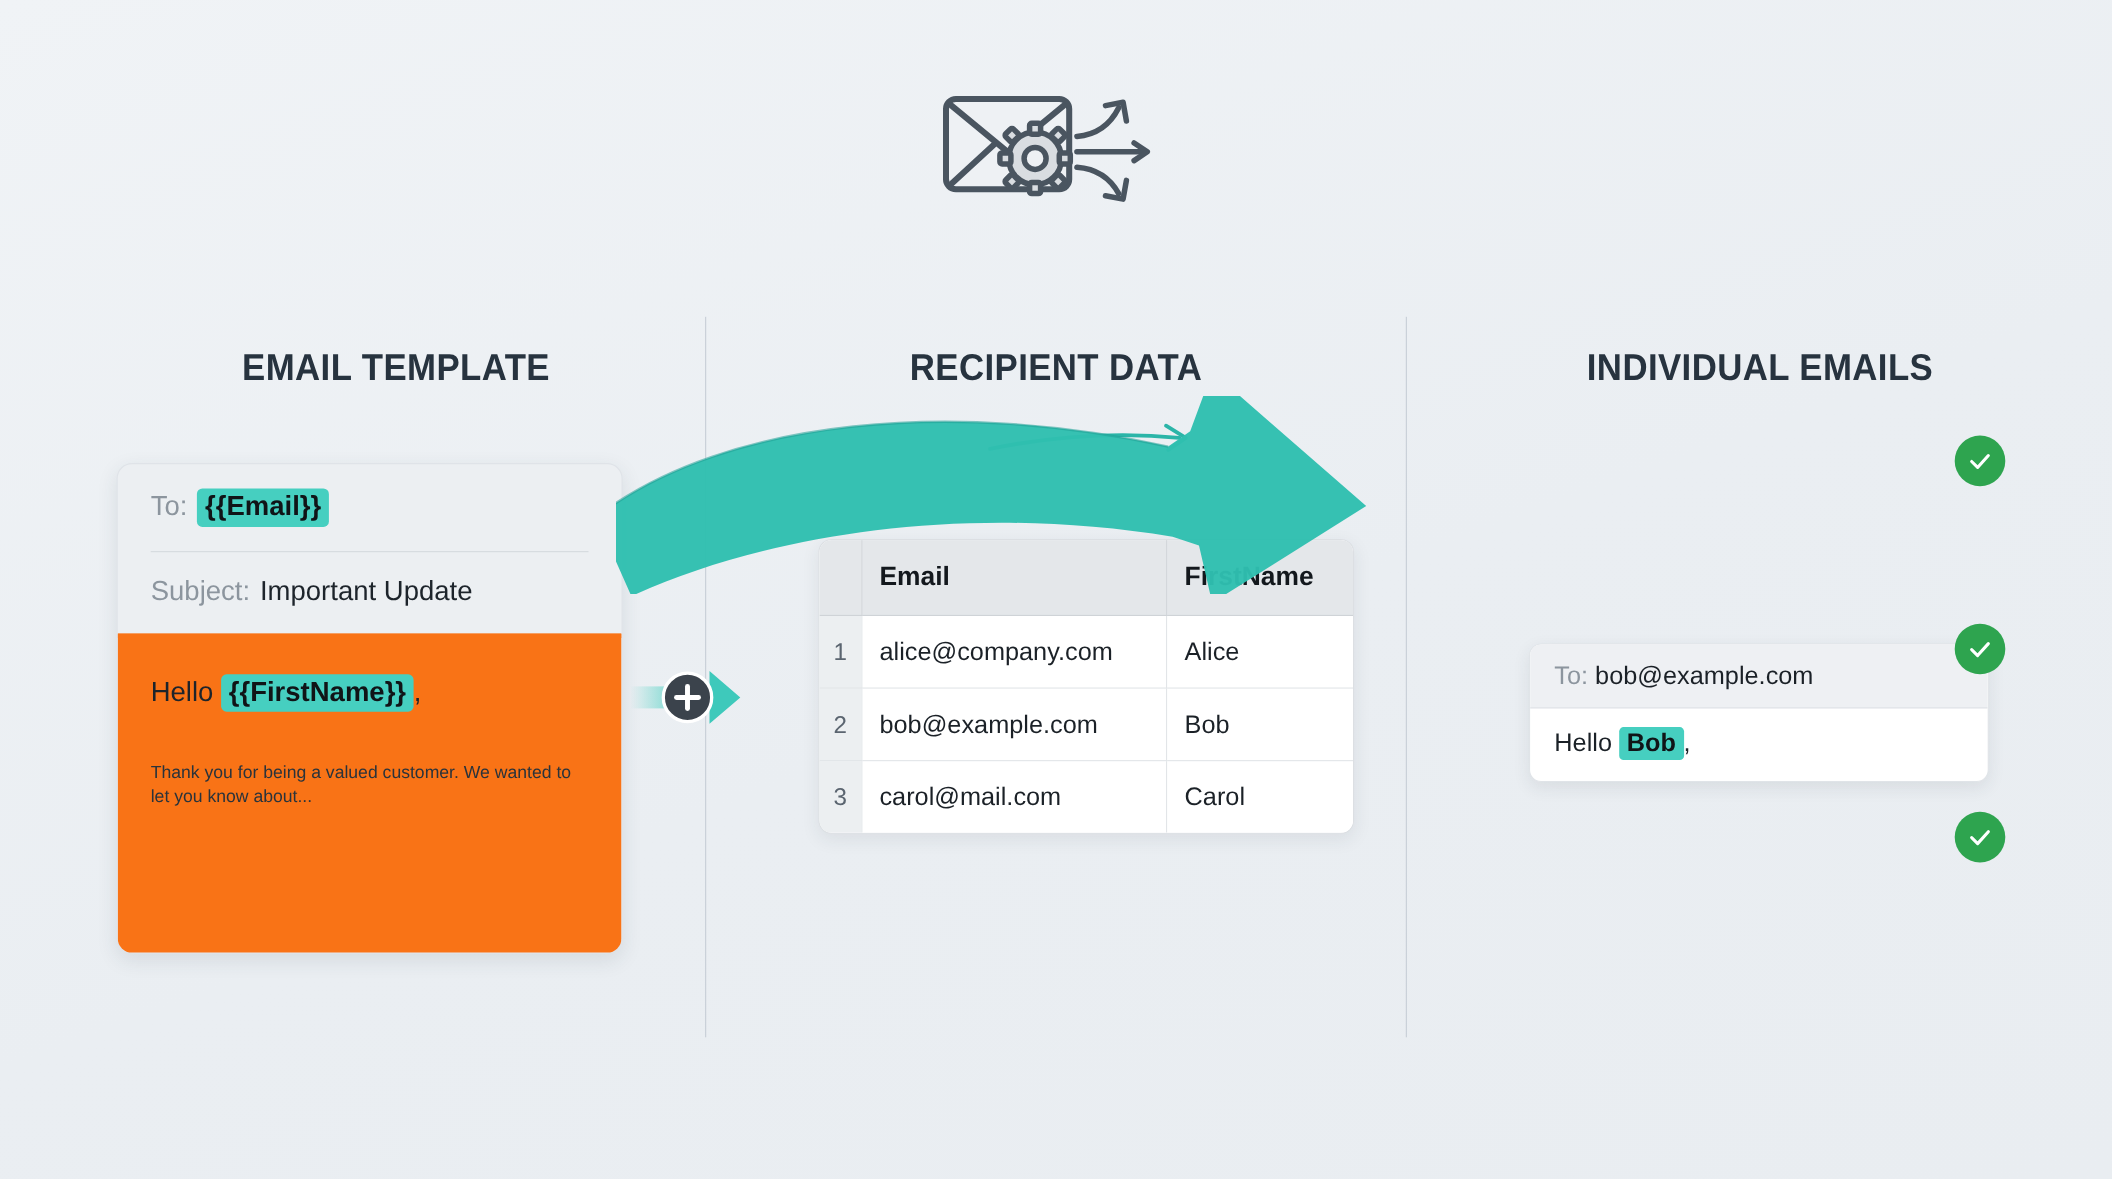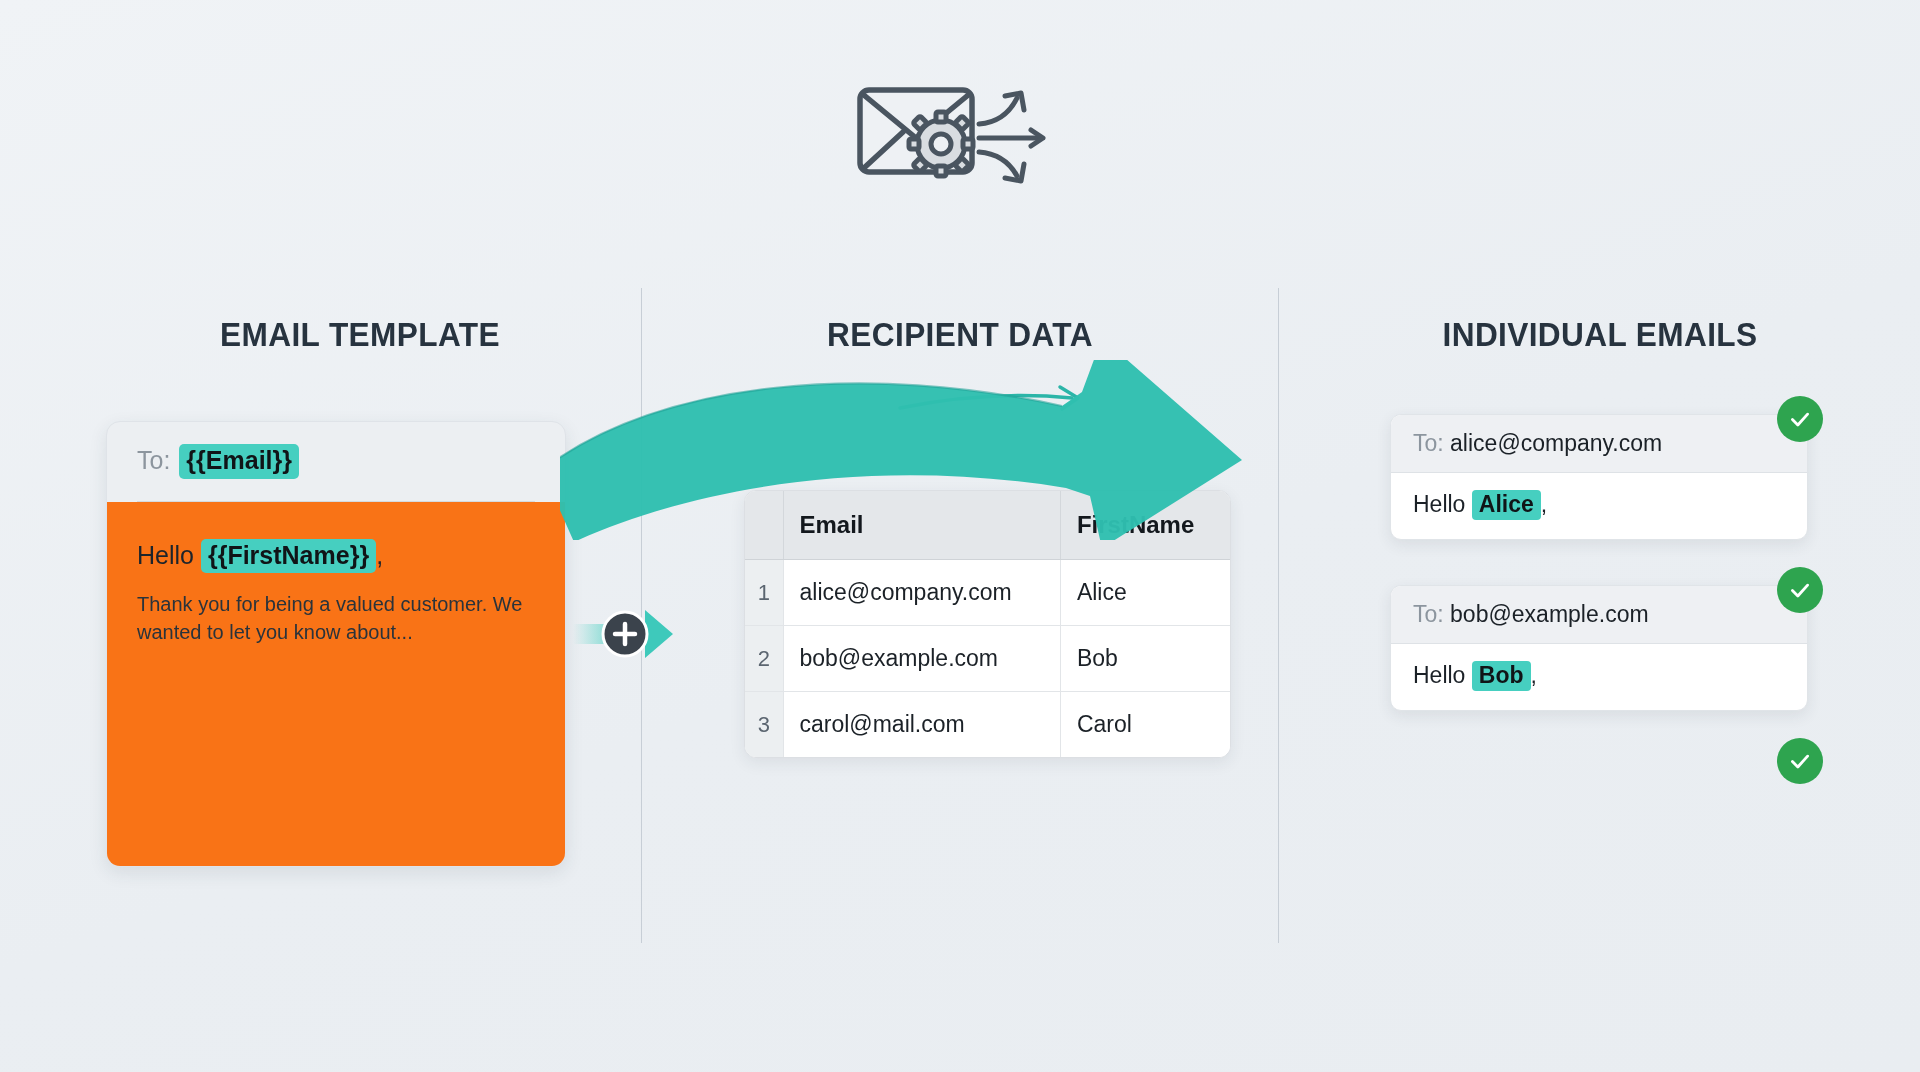--- a/index.html
+++ b/index.html
@@ -61,21 +61,21 @@
   }
   #template-subject { padding: 21px 30px 24px 30px; }
   #template-body {
     border-top: 4px solid #f97316;
     background: #f97316;
     padding: 33px 30px 0 30px;
     height: 100%;
   }
   .body-greet { font-size: 25px; color: #1d242b; }
   .body-para {
-    margin-top: 18px; font-size: 20px; line-height: 1.38; color: #2a3views;
+    margin-top: 45px; font-size: 16px; line-height: 1.38; color: #2a3views;
     color: #2a333b;
   }
   .var-chip {
     background: #46cfc0;
     color: #101417;
     font-weight: 700;
     border-radius: 5px;
     padding: 2px 7px 3px 7px;
     display: inline-block;
     line-height: 1.18;
@@ -217,20 +217,26 @@
   <div class="section-heading" id="heading-emails">INDIVIDUAL EMAILS</div>
 
   <div id="template-card">
     <div id="template-head">
       <div class="tpl-row">
         <span class="tpl-label">To:</span>
         <span class="var-chip">{{Email}}</span>
       </div>
     </div>
     <div class="tpl-sep"></div>
+    <div id="template-subject">
+      <div class="tpl-row">
+        <span class="tpl-label">Subject:</span>
+        <span>Important Update</span>
+      </div>
+    </div>
     <div id="template-body">
       <div class="body-greet">
         <span>Hello</span>
         <span class="var-chip">{{FirstName}}</span><span>,</span>
       </div>
       <div class="body-para">Thank you for being a valued customer. We wanted to let you know about...</div>
     </div>
   </div>
 
   <div id="connector">
@@ -296,30 +302,20 @@
                L 560 -74
                L 700 48
                L 560 136
                L 548 84
                L 524 76
                C 330 44, 150 76, 32 130 Z" transform="translate(-18,52)" fill="#2fbfb0" opacity="0.97"></path>
       <path d="M0 58 C 120 -34, 330 -48, 520 -6" transform="translate(-18,52)" fill="none" stroke="#1f9e93" stroke-width="2.2" opacity="0.55"></path>
     </svg>
   </div>
 
-  <div class="email-card" id="email-card-0">
-    <div class="card-head">
-      <span class="to-label">To:</span>
-      <span>alice@company.com</span>
-    </div>
-    <div class="card-body">
-      <span>Hello</span>
-      <span class="name-chip">Alice</span><span>,</span>
-    </div>
-  </div>
   <div class="check-badge" id="check-badge-0">
     <svg viewBox="0 0 24 24" width="26" height="26">
       <path d="M5 12.5 L10 17.5 L19 7.5" fill="none" stroke="#ffffff" stroke-width="2.6" stroke-linecap="round" stroke-linejoin="round"></path>
     </svg>
   </div>
 
   <div class="email-card" id="email-card-1">
     <div class="card-head">
       <span class="to-label">To:</span>
       <span>bob@example.com</span>

